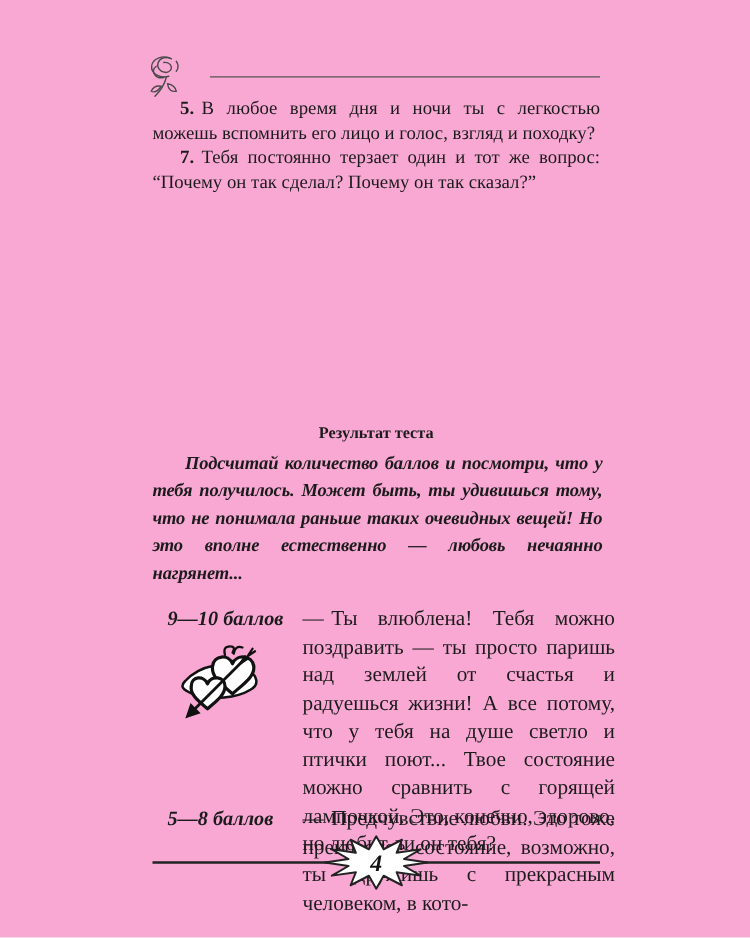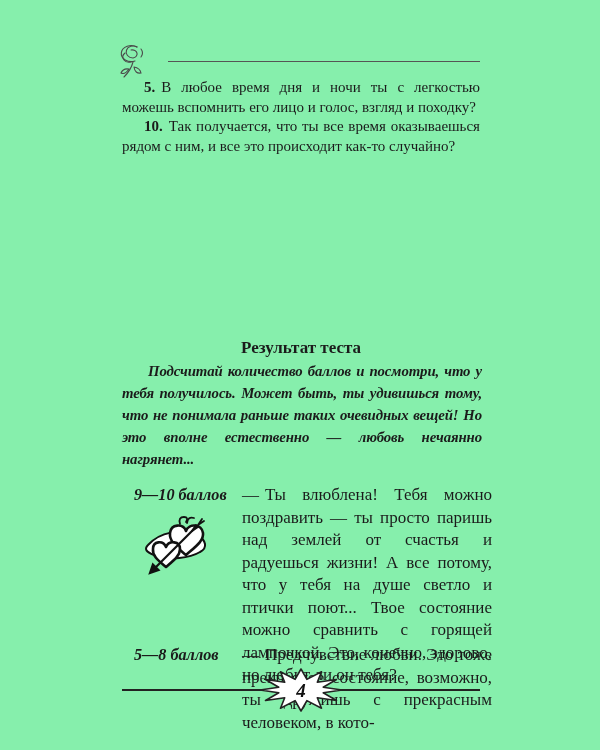--- a/index.html
+++ b/index.html
@@ -1,31 +1,31 @@
 <!DOCTYPE html>
 <html lang="ru"><head>
 <meta charset="utf-8">
 <style>
   html,body{margin:0;padding:0;background:#ffffff;}
   .page{
-    position:relative;width:600px;height:750px;background:#86efac;
+    position:relative;width:600px;height:750px;background:#f9a8d4;
     overflow:hidden;color:#1b1b1b;
     font-family:"Liberation Serif","DejaVu Serif",serif;
   }
   
   .ornament{position:absolute;left:114px;top:40px;}
   .header-rule{position:absolute;left:168px;top:61px;width:312px;height:1px;background:#555;}
   
   .questions{position:absolute;left:122px;top:78px;width:358px;
     font-size:15px;line-height:19.5px;text-align:justify;}
   .q{margin:0;text-indent:22px;}
   .qnum{font-weight:700;padding-right:6px;}
   
   .results-heading{position:absolute;left:122px;top:338px;width:358px;margin:0;
-    text-align:center;font-size:17px;font-weight:700;font-family:Liberation Serif, serif;}
+    text-align:center;font-size:13px;font-weight:700;font-family:Liberation Serif, serif;}
   .intro{position:absolute;left:122px;top:360px;width:360px;margin:0;
     font-style:italic;font-size:14.8px;line-height:22px;letter-spacing:-0.1px;
     text-align:justify;text-indent:26px;font-weight:bold;}
   .result{position:absolute;left:134px;width:358px;display:flex;align-items:flex-start;margin-top:32px;}
   .result-1{top:452px;}
   .result-2{top:612px;justify-content:space-between;}
   .result-left{flex:0 0 108px;width:108px;}
   .score{font-style:italic;font-weight:700;font-size:16.2px;line-height:22.5px;white-space:nowrap;}
   .hearts{display:block;margin:8px 0 0 6px;}
   .result-text{flex:1;font-size:17px;line-height:22.5px;text-align:justify;}
@@ -50,21 +50,21 @@
       <path d="M27 9 q3 4 0 8"></path>
       <path d="M19 22 q-2 8 -9 15"></path>
       <path d="M15 29 q-6 -1 -8 4 q4 2 8 -4"></path>
       <path d="M20 27 q6 1 7 6 q-6 1 -7 -6"></path>
     </g>
   </svg>
   <div class="header-rule"></div>
 
   <div class="questions">
     <p class="q"><span class="qnum">5.</span><span>В любое время дня и ночи ты с легкостью можешь вспомнить его лицо и голос, взгляд и походку?</span></p>
-    <p class="q"><span class="qnum">10.</span><span>Так получается, что ты все время оказываешься рядом с ним, и все это происходит как-то случайно?</span></p>
+    <p class="q"><span class="qnum">7.</span><span>Тебя постоянно терзает один и тот же вопрос: “Почему он так сделал? Почему он так сказал?”</span></p>
   </div>
 
   <h3 class="results-heading">Результат теста</h3>
   <p class="intro">Подсчитай количество баллов и посмотри, что у тебя получилось. Может быть, ты удивишься тому, что не понимала раньше таких очевидных вещей! Но это вполне естественно — любовь нечаянно нагрянет...</p>
 
   <div class="result result-1">
     <div class="result-left">
       <div class="score">9—10 баллов</div>
       <svg class="hearts" width="74" height="70" viewBox="0 0 74 70">
         <g fill="#ffffff" stroke="#111111" stroke-width="2" stroke-linejoin="round">

